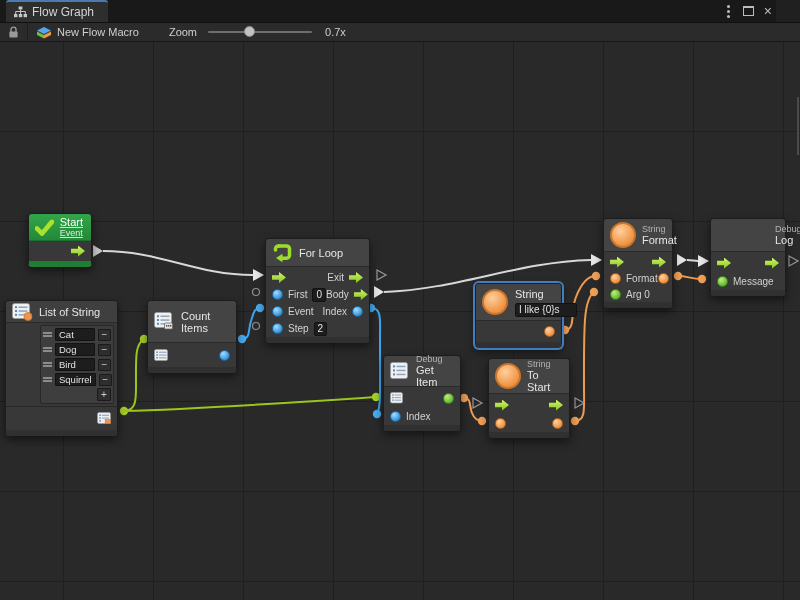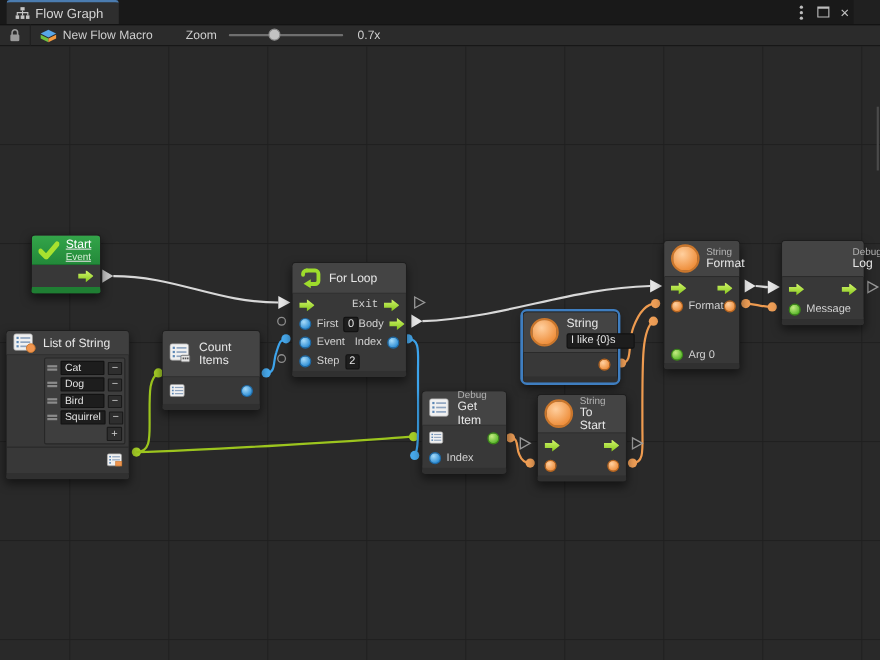--- a/index.html
+++ b/index.html
@@ -350,21 +350,21 @@
 
   <div class="node node-forloop">
     <div class="nhead" style="height:28px;">
       <svg width="21" height="21" viewBox="0 0 24 24">
         <path d="M8 4.5 H16.5 a3.5 3.5 0 0 1 3.5 3.5 V15 a3.5 3.5 0 0 1 -3.5 3.5 H11" fill="none" stroke="#9edc2c" stroke-width="4" stroke-linecap="round"></path>
         <path d="M8 4.5 H7.5 a3.5 3.5 0 0 0 -3.5 3.5 V9" fill="none" stroke="#9edc2c" stroke-width="4" stroke-linecap="round"></path>
         <polygon points="12,13.5 12,23 4.5,18.2" fill="#9edc2c"></polygon>
       </svg>
       <span class="ntitle">For Loop</span>
     </div>
-    <div class="nrow" style="margin-top:2px;font-family:Liberation Mono, monospace;">
+    <div class="nrow" style="margin-top:2px;">
       <span class="flow-arrow"></span>
       <span class="pgroup">
         <span class="plabel">Exit</span>
         <span class="flow-arrow"></span>
       </span>
     </div>
     <div class="nrow">
       <span class="pgroup">
         <span class="dot dot-blue"></span>
         <span class="plabel">First</span>
@@ -473,21 +473,21 @@
       <span class="flow-arrow"></span>
       <span class="flow-arrow"></span>
     </div>
     <div class="nrow">
       <span class="pgroup">
         <span class="dot dot-orange"></span>
         <span class="plabel">Format</span>
       </span>
       <span class="dot dot-orange"></span>
     </div>
-    <div class="nrow" style="justify-content:flex-start;margin-top:28px;">
+    <div class="nrow" style="justify-content:flex-start;">
       <span class="pgroup">
         <span class="dot dot-green"></span>
         <span class="plabel">Arg 0</span>
       </span>
     </div>
   </div>
 
   <div class="node node-log">
     <div class="nhead" style="height:33px;">
       <svg width="19" height="17" viewBox="0 0 19 17">

